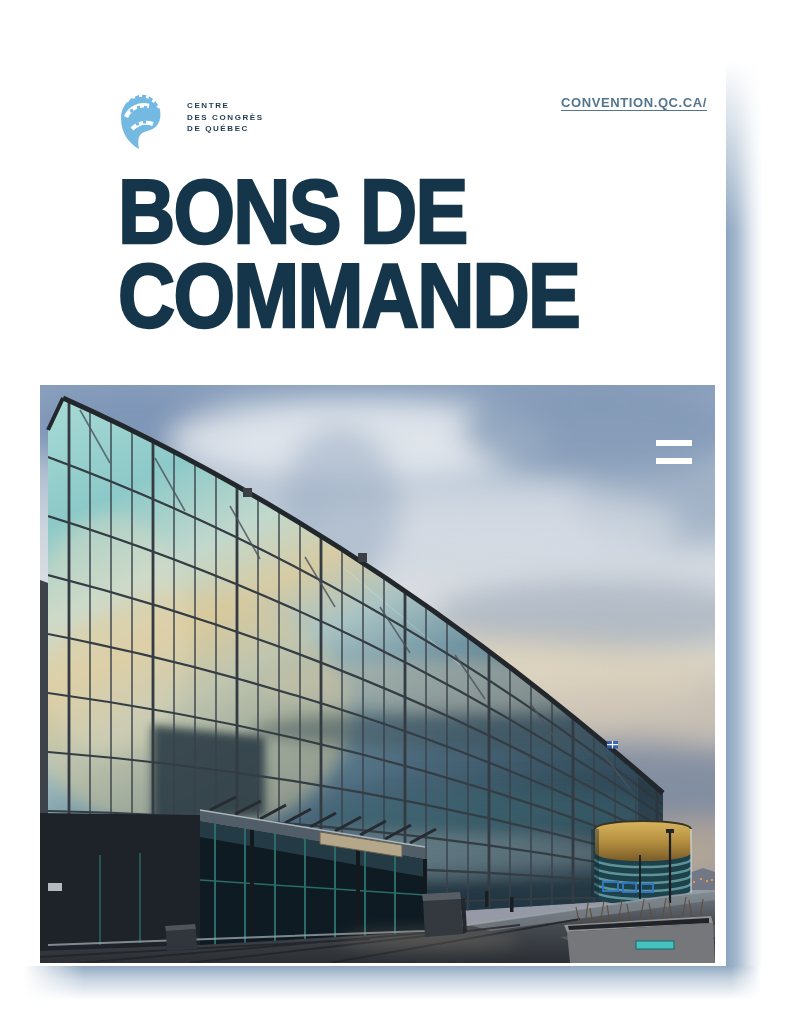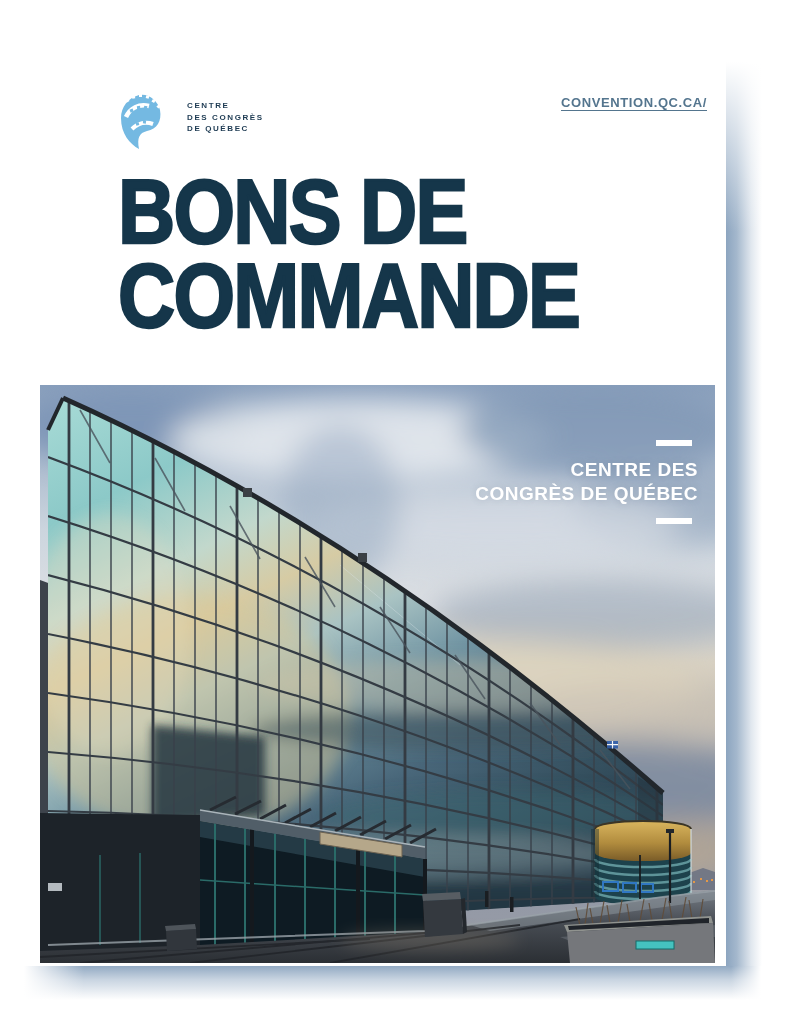--- a/index.html
+++ b/index.html
@@ -290,24 +290,20 @@
         <path d="M540,541 L536,522 M545,540 L548,518 M553,539 L550,523 M560,539 L564,516 M570,538 L567,520 M578,538 L582,515 M590,537 L587,519 M600,536 L604,514 M612,536 L609,518 M622,535 L626,513 M632,535 L629,516 M642,534 L646,512 M652,534 L649,515 M660,533 L663,514"></path>
       </g>
       <path d="M527,547 L673,538 L671,531 L524,540 Z" fill="#90938f"></path>
       <path d="M528,541 L669,533 L669,538 L529,545 Z" fill="#20242a"></path>
       <path d="M527,547 L673,538 L675,578 L530,578 Z" fill="#75777b"></path>
       <rect x="596" y="556" width="38" height="8" fill="#45c2bf" stroke="#176a69" stroke-width="1"></rect>
     </svg>
 
     <div class="photo-overlay">
       <div class="overlay-dash-wrap top"><span class="overlay-dash"></span></div>
-      <div class="overlay-lines">
-        <div>CENTRE DES</div>
-        <div>CONGRÈS DE QUÉBEC</div>
-      </div>
       <div class="overlay-dash-wrap bottom"><span class="overlay-dash"></span></div>
     </div>
   </div>
 
   <div class="shadow-right"></div>
   <div class="shadow-bottom"></div>
 
 </div>
 
 </body></html>

